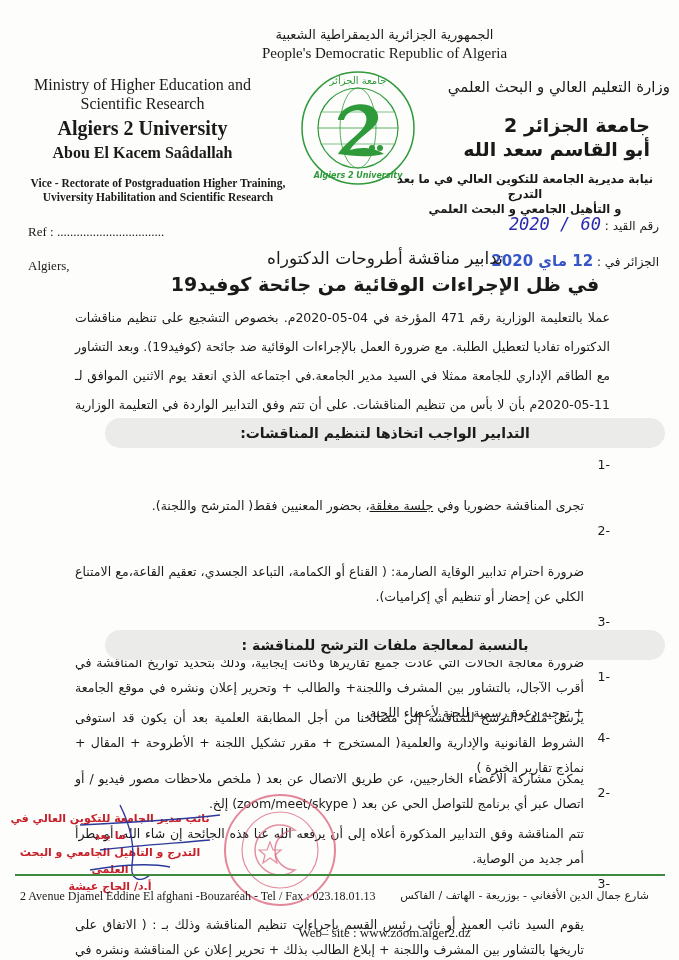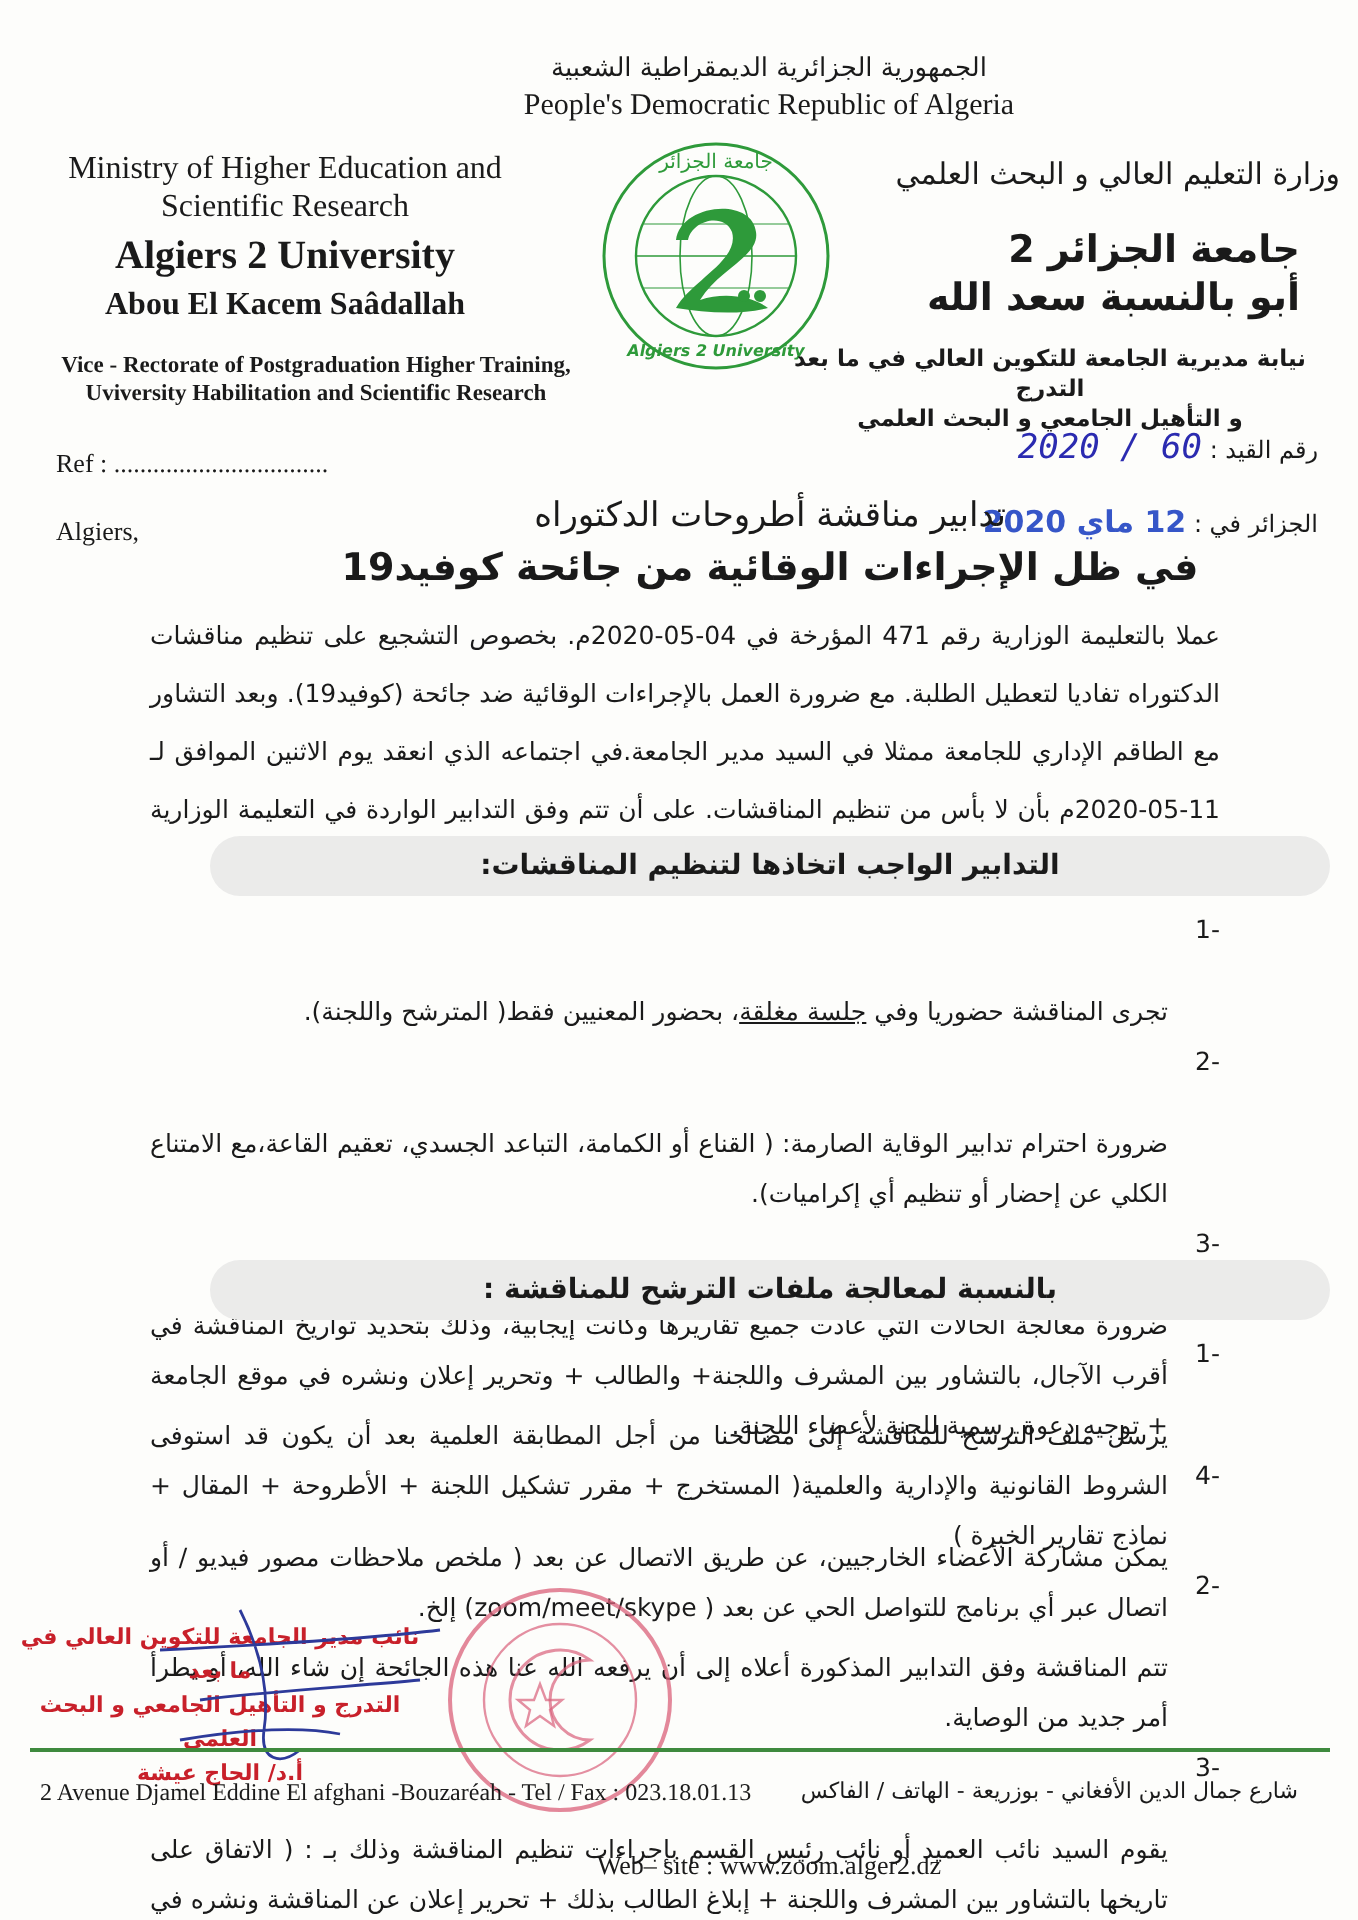--- a/index.html
+++ b/index.html
@@ -71,21 +71,21 @@
     <circle cx="74" cy="80" r="3" fill="#2e9a3a"></circle>
     <circle cx="82" cy="80" r="3" fill="#2e9a3a"></circle>
     <text x="60" y="16" font-size="10" fill="#2e9a3a" text-anchor="middle" font-family="DejaVu Sans, sans-serif">جامعة الجزائر</text>
     <text x="60" y="110" font-size="8" fill="#2e9a3a" text-anchor="middle" font-style="italic" font-weight="bold" font-family="DejaVu Sans, sans-serif">Algiers 2 University</text>
   </svg>
 </div>
 
 <div class="abs right-head ar">
   <div class="r1">وزارة التعليم العالي و البحث العلمي</div>
   <div class="r2">جامعة الجزائر 2</div>
-  <div class="r3">أبو بالنسبة سعد الله</div>
+  <div class="r3">أبو القاسم سعد الله</div>
   <div class="r4">نيابة مديرية الجامعة للتكوين العالي في ما بعد التدرج</div>
   <div class="r4" style="margin-top:0">و التأهيل الجامعي و البحث العلمي</div>
 </div>
 
 <div class="abs ref">Ref : .................................</div>
 <div class="abs algiers">Algiers,</div>
 <div class="abs refno ar">
   <span>رقم القيد :</span>
   <span class="hw" dir="ltr">2020 / 60</span>
 </div>

